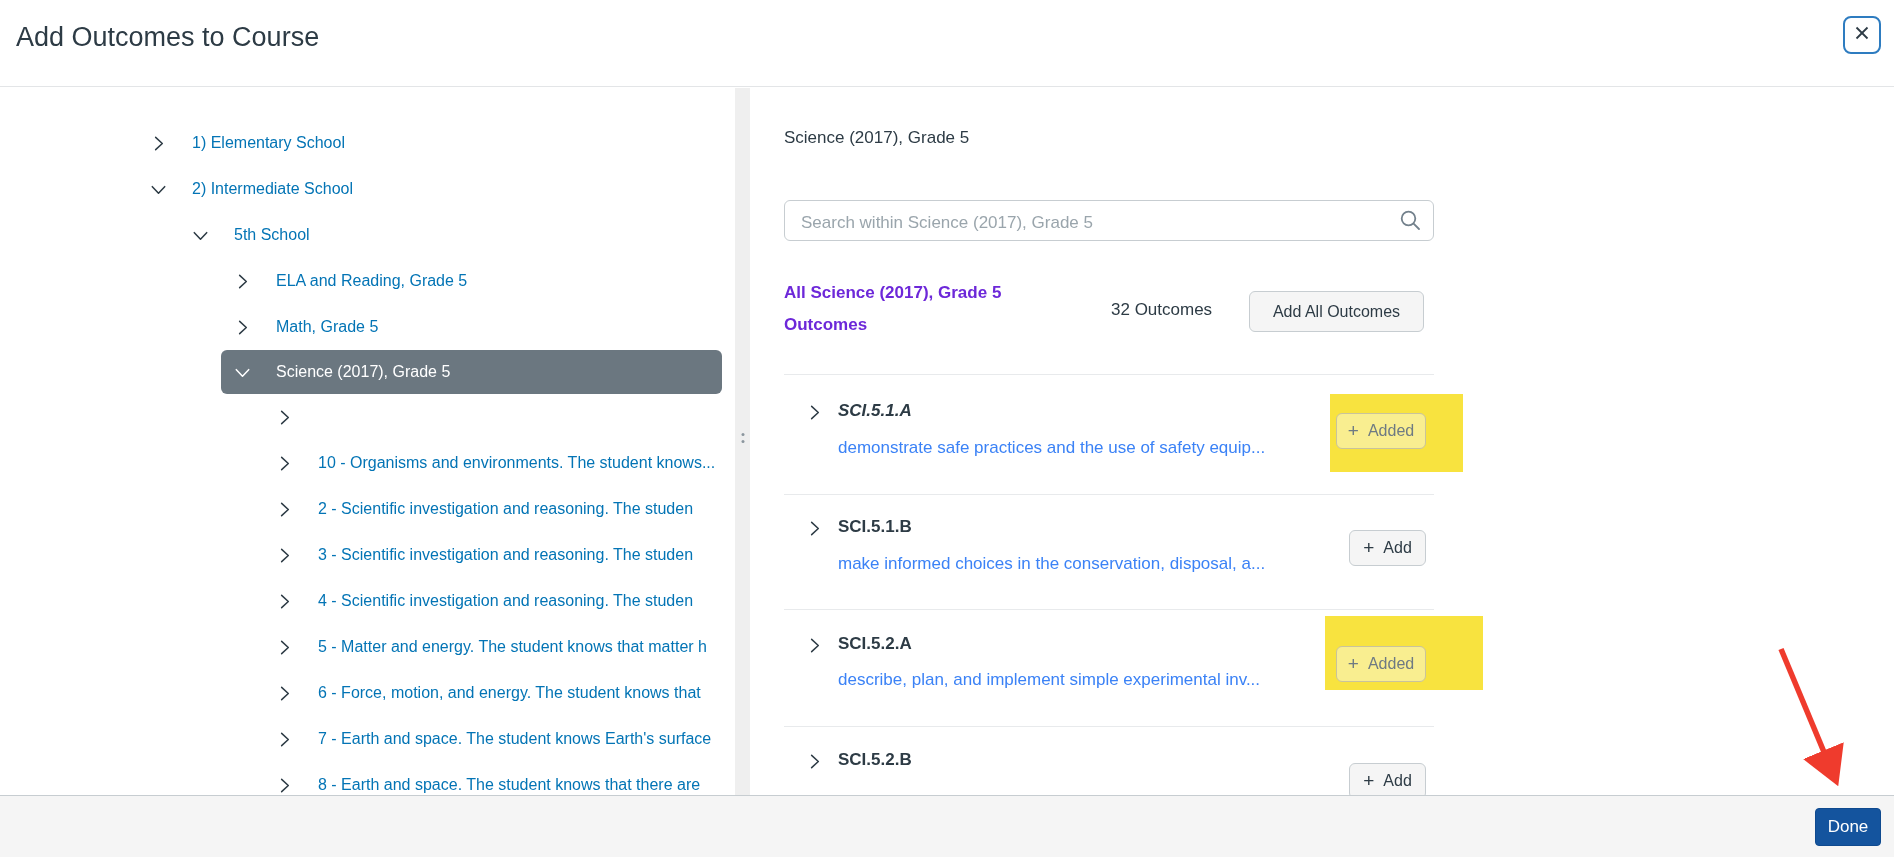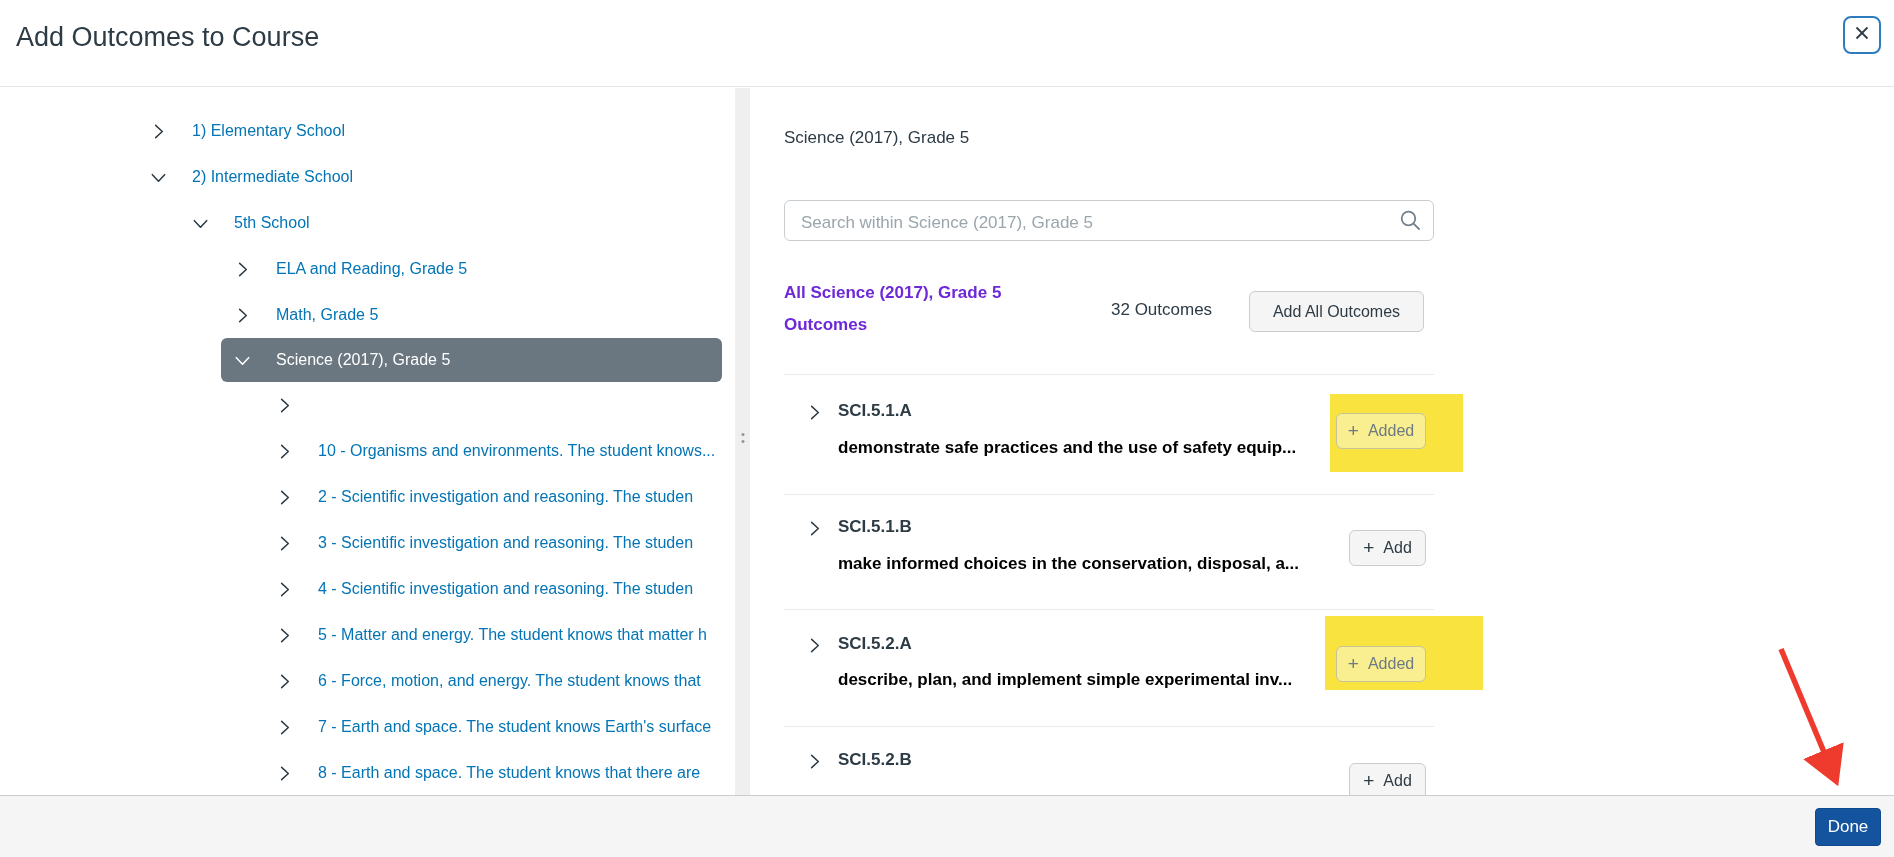--- a/index.html
+++ b/index.html
@@ -17,21 +17,21 @@
     border-bottom:1px solid #E3E5E7; background:#fff; }
   .modal-title { position:absolute; left:16px; top:22px; font-size:27px; font-weight:400; color:#2D3B45; }
   .close-btn { position:absolute; top:16px; right:13px; width:38px; height:38px;
     background:#fff; border:2px solid #2E7CC0; border-radius:8px; cursor:pointer;
     display:flex; align-items:center; justify-content:center; }
 
   
   .modal-body { position:absolute; top:88px; left:0; right:0; bottom:62px; overflow:hidden; }
 
   
-  .tree-panel { position:absolute; top:0; left:0; width:735px; height:100%; overflow:hidden; padding-top:20px; }
+  .tree-panel { position:absolute; top:0; left:0; width:735px; height:100%; overflow:hidden; padding-top:32px; }
   .tree-row { height:46px; display:flex; align-items:center; }
   .tree-chevron { width:24px; height:24px; display:flex; align-items:center; justify-content:center;
     cursor:pointer; flex:0 0 24px; }
   .tree-chevron svg { display:block; }
   .tree-chevron.expanded svg { transform:rotate(90deg); }
   .tree-label { margin-left:22px; font-size:16px; color:var(--link); cursor:pointer;
     white-space:nowrap; overflow:hidden; text-overflow:clip; }
   .tree-row.selected { background:var(--selected-bg); border-radius:6px; margin-left:221px;
     width:501px; height:44px; }
   .tree-row.selected .tree-chevron { margin-left:9px !important; }
@@ -61,21 +61,21 @@
     font-size:16px; color:#2D3B45; cursor:pointer;
     font-family:"Liberation Sans","DejaVu Sans",sans-serif; }
   .add-all-btn { position:absolute; left:499px; top:203px; width:175px; height:41px; }
 
   .hr { position:absolute; left:34px; width:650px; height:1px; background:var(--divider); }
 
   .outcome-row { position:absolute; left:0; width:1144px; }
   .o-chevron { position:absolute; left:52px; width:24px; height:24px;
     display:flex; align-items:center; justify-content:center; cursor:pointer; }
   .o-code { position:absolute; left:88px; font-size:17px; font-weight:bold; color:#2D3B45; white-space:nowrap; }
-  .o-desc { position:absolute; left:88px; font-size:17px; color:#000000; white-space:nowrap;font-weight:bold; }
+  .o-desc { position:absolute; left:88px; font-size:17px; color:#3b82f6; white-space:nowrap; }
   .o-btn { position:absolute; height:36px; }
   .o-btn .plus { font-size:19px; font-weight:400; line-height:1; margin-top:-2px; }
   .o-btn.added { background:rgba(250,250,245,0.45); border-color:#C9C39B; color:var(--muted); cursor:default; }
   .highlight { position:absolute; background:var(--yellow); z-index:0; }
   .outcome-row .o-btn, .outcome-row .o-chevron, .outcome-row .o-code, .outcome-row .o-desc { z-index:1; }
 
   
   .modal-footer { position:absolute; left:0; right:0; bottom:0; height:62px;
     background:#F5F5F5; border-top:1px solid var(--border); }
   .done-btn { position:absolute; right:13px; top:12px; width:66px; height:38px;
@@ -254,21 +254,21 @@
         <div class="hr" style="top: 406px;"></div>
         <div class="hr" style="top: 521px;"></div>
         <div class="hr" style="top: 638px;"></div>
         <div class="outcome-row" style="top: 0px;">
           <div class="highlight" style="left: 580px; top: 306px; width: 133px; height: 78px;"></div>
           <span class="o-chevron" style="top: 312px;">
             <svg width="19" height="19" viewBox="0 0 20 20">
               <polyline points="7,3.5 14,10 7,16.5" fill="none" stroke="#2D3B45" stroke-width="1.6" stroke-linecap="round" stroke-linejoin="round"></polyline>
             </svg>
           </span>
-          <div class="o-code" style="top: 313px;">SCI.5.1.A</div>
+          <div class="o-code" style="top: 313px; font-style: italic;">SCI.5.1.A</div>
           <div class="o-desc" style="top: 350px;">demonstrate safe practices and the use of safety equip...</div>
           <button class="btn o-btn added" style="top: 325px; left: 586px; width: 90px;">
             <span class="plus">+</span>
             <span>Added</span>
           </button>
         </div>
         <div class="outcome-row" style="top: 0px;">
           <span class="o-chevron" style="top: 428px;">
             <svg width="19" height="19" viewBox="0 0 20 20">
               <polyline points="7,3.5 14,10 7,16.5" fill="none" stroke="#2D3B45" stroke-width="1.6" stroke-linecap="round" stroke-linejoin="round"></polyline>

